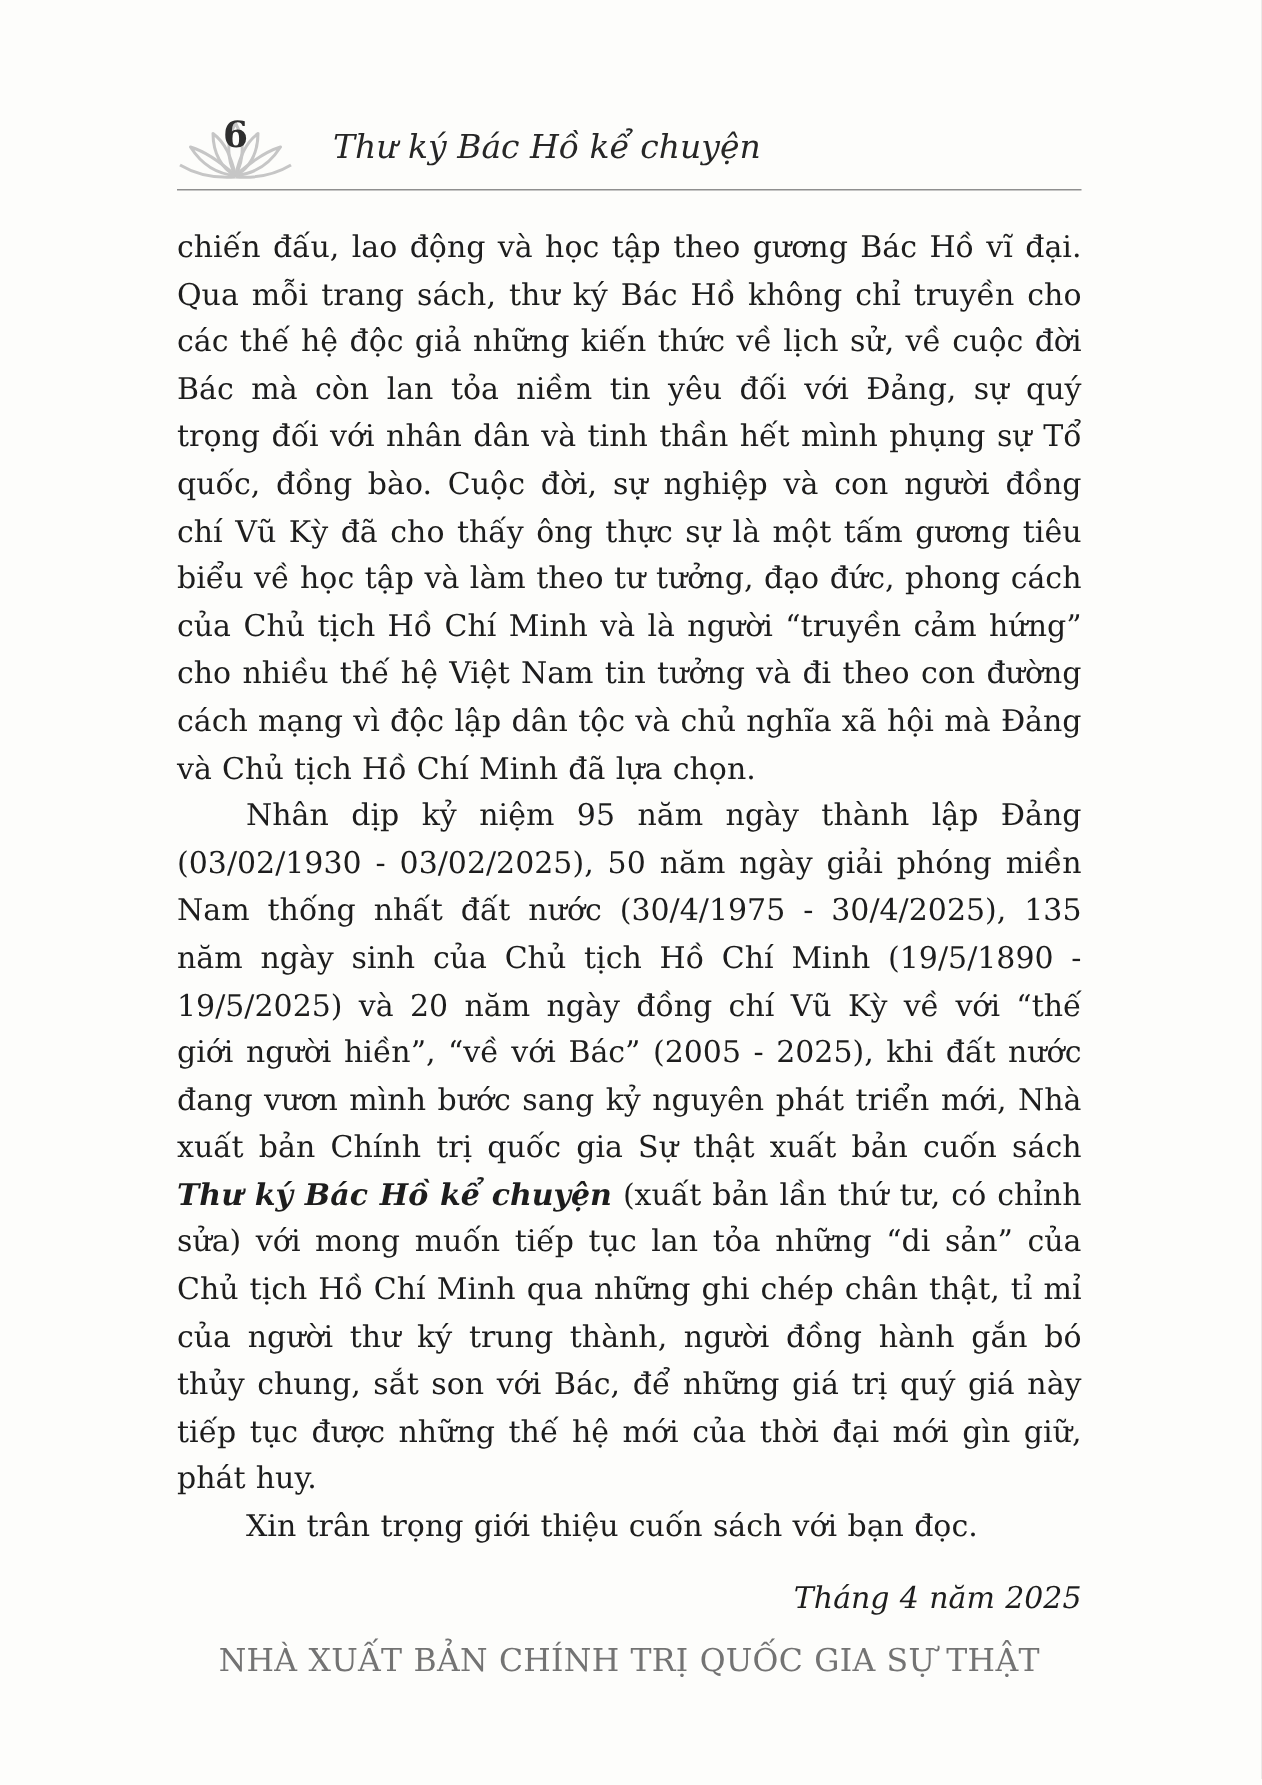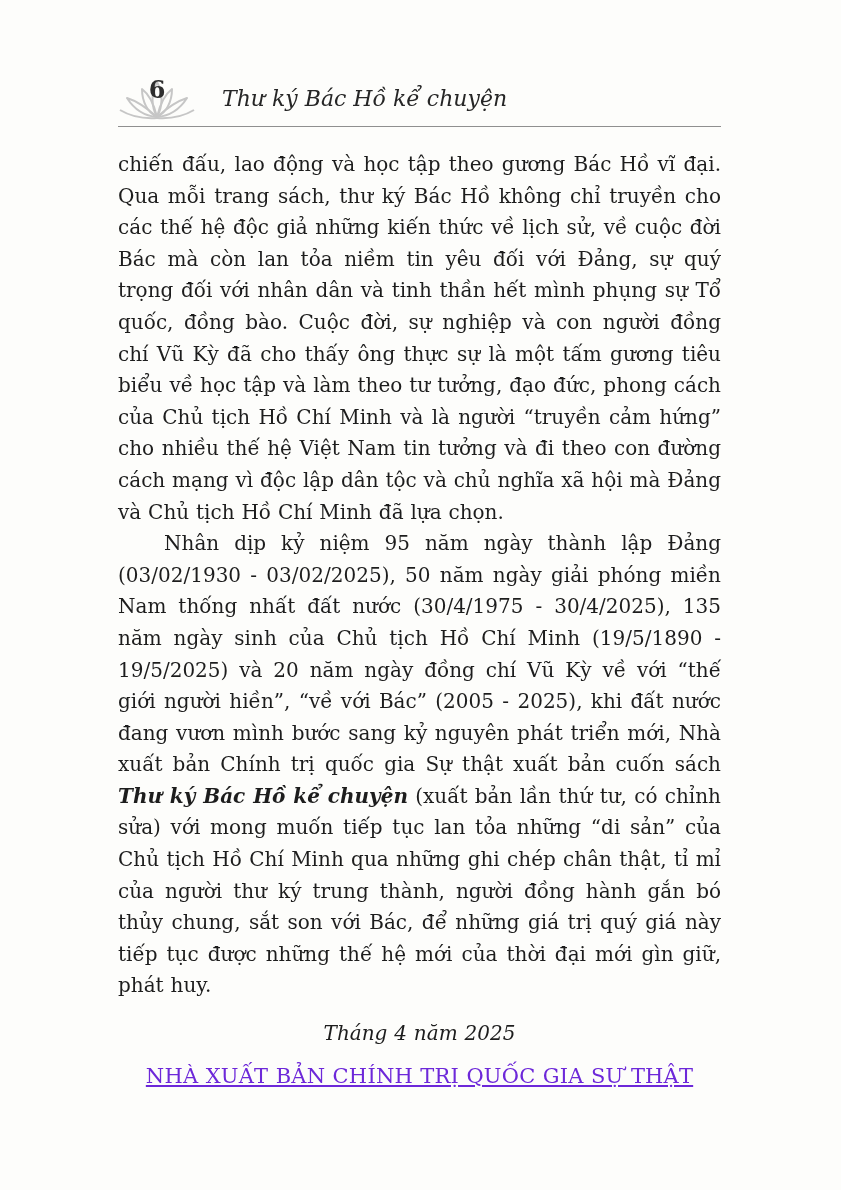--- a/index.html
+++ b/index.html
@@ -70,34 +70,33 @@
     text-indent: 46px;
   }
   .page-body p.no-indent {
     text-indent: 0;
   }
   .book-title-inline {
     font-weight: bold;
     font-style: italic;
   }
   .date-line {
-    text-align: center;
+    text-align: right;
     font-style: italic;
     text-indent: 0 !important;
     margin-top: 16px !important;
     font-size: 20px;
   }
   .publisher-line {
     text-align: center;
     text-indent: 0 !important;
     margin-top: 10px !important;
     font-size: 21px;
     letter-spacing: 0.2px;
-    color: #6d28d9;
-    text-decoration: underline;
+    color: #737373;
   }
 </style>
 </head>
 <body>
 
 <div class="page">
 
   <header class="page-header">
     <div class="page-number-wrap">
       <svg class="lotus" width="78" height="46" viewBox="0 0 78 46" aria-hidden="true">
@@ -117,20 +116,21 @@
   </header>
 
   <hr class="header-rule">
 
   <main class="page-body">
 
     <p class="no-indent">chiến đấu, lao động và học tập theo gương Bác Hồ vĩ đại. Qua mỗi trang sách, thư ký Bác Hồ không chỉ truyền cho các thế hệ độc giả những kiến thức về lịch sử, về cuộc đời Bác mà còn lan tỏa niềm tin yêu đối với Đảng, sự quý trọng đối với nhân dân và tinh thần hết mình phụng sự Tổ quốc, đồng bào. Cuộc đời, sự nghiệp và con người đồng chí Vũ Kỳ đã cho thấy ông thực sự là một tấm gương tiêu biểu về học tập và làm theo tư tưởng, đạo đức, phong cách của Chủ tịch Hồ Chí Minh và là người “truyền cảm hứng” cho nhiều thế hệ Việt Nam tin tưởng và đi theo con đường cách mạng vì độc lập dân tộc và chủ nghĩa xã hội mà Đảng và Chủ tịch Hồ Chí Minh đã lựa chọn.</p>
 
     <p><span>Nhân dịp kỷ niệm 95 năm ngày thành lập Đảng (03/02/1930 - 03/02/2025), 50 năm ngày giải phóng miền Nam thống nhất đất nước (30/4/1975 - 30/4/2025), 135 năm ngày sinh của Chủ tịch Hồ Chí Minh (19/5/1890 - 19/5/2025) và 20 năm ngày đồng chí Vũ Kỳ về với “thế giới người hiền”, “về với Bác” (2005 - 2025), khi đất nước đang vươn mình bước sang kỷ nguyên phát triển mới, Nhà xuất bản Chính trị quốc gia Sự thật xuất bản cuốn sách </span><span class="book-title-inline">Thư ký Bác Hồ kể chuyện</span><span> (xuất bản lần thứ tư, có chỉnh sửa) với mong muốn tiếp tục lan tỏa những “di sản” của Chủ tịch Hồ Chí Minh qua những ghi chép chân thật, tỉ mỉ của người thư ký trung thành, người đồng hành gắn bó thủy chung, sắt son với Bác, để những giá trị quý giá này tiếp tục được những thế hệ mới của thời đại mới gìn giữ, phát huy.</span></p>
 
+    <p>Xin trân trọng giới thiệu cuốn sách với bạn đọc.</p>
 
     <p class="date-line">Tháng 4 năm 2025</p>
 
     <p class="publisher-line">NHÀ XUẤT BẢN CHÍNH TRỊ QUỐC GIA SỰ THẬT</p>
 
   </main>
 
 </div>
 
 </body></html>

